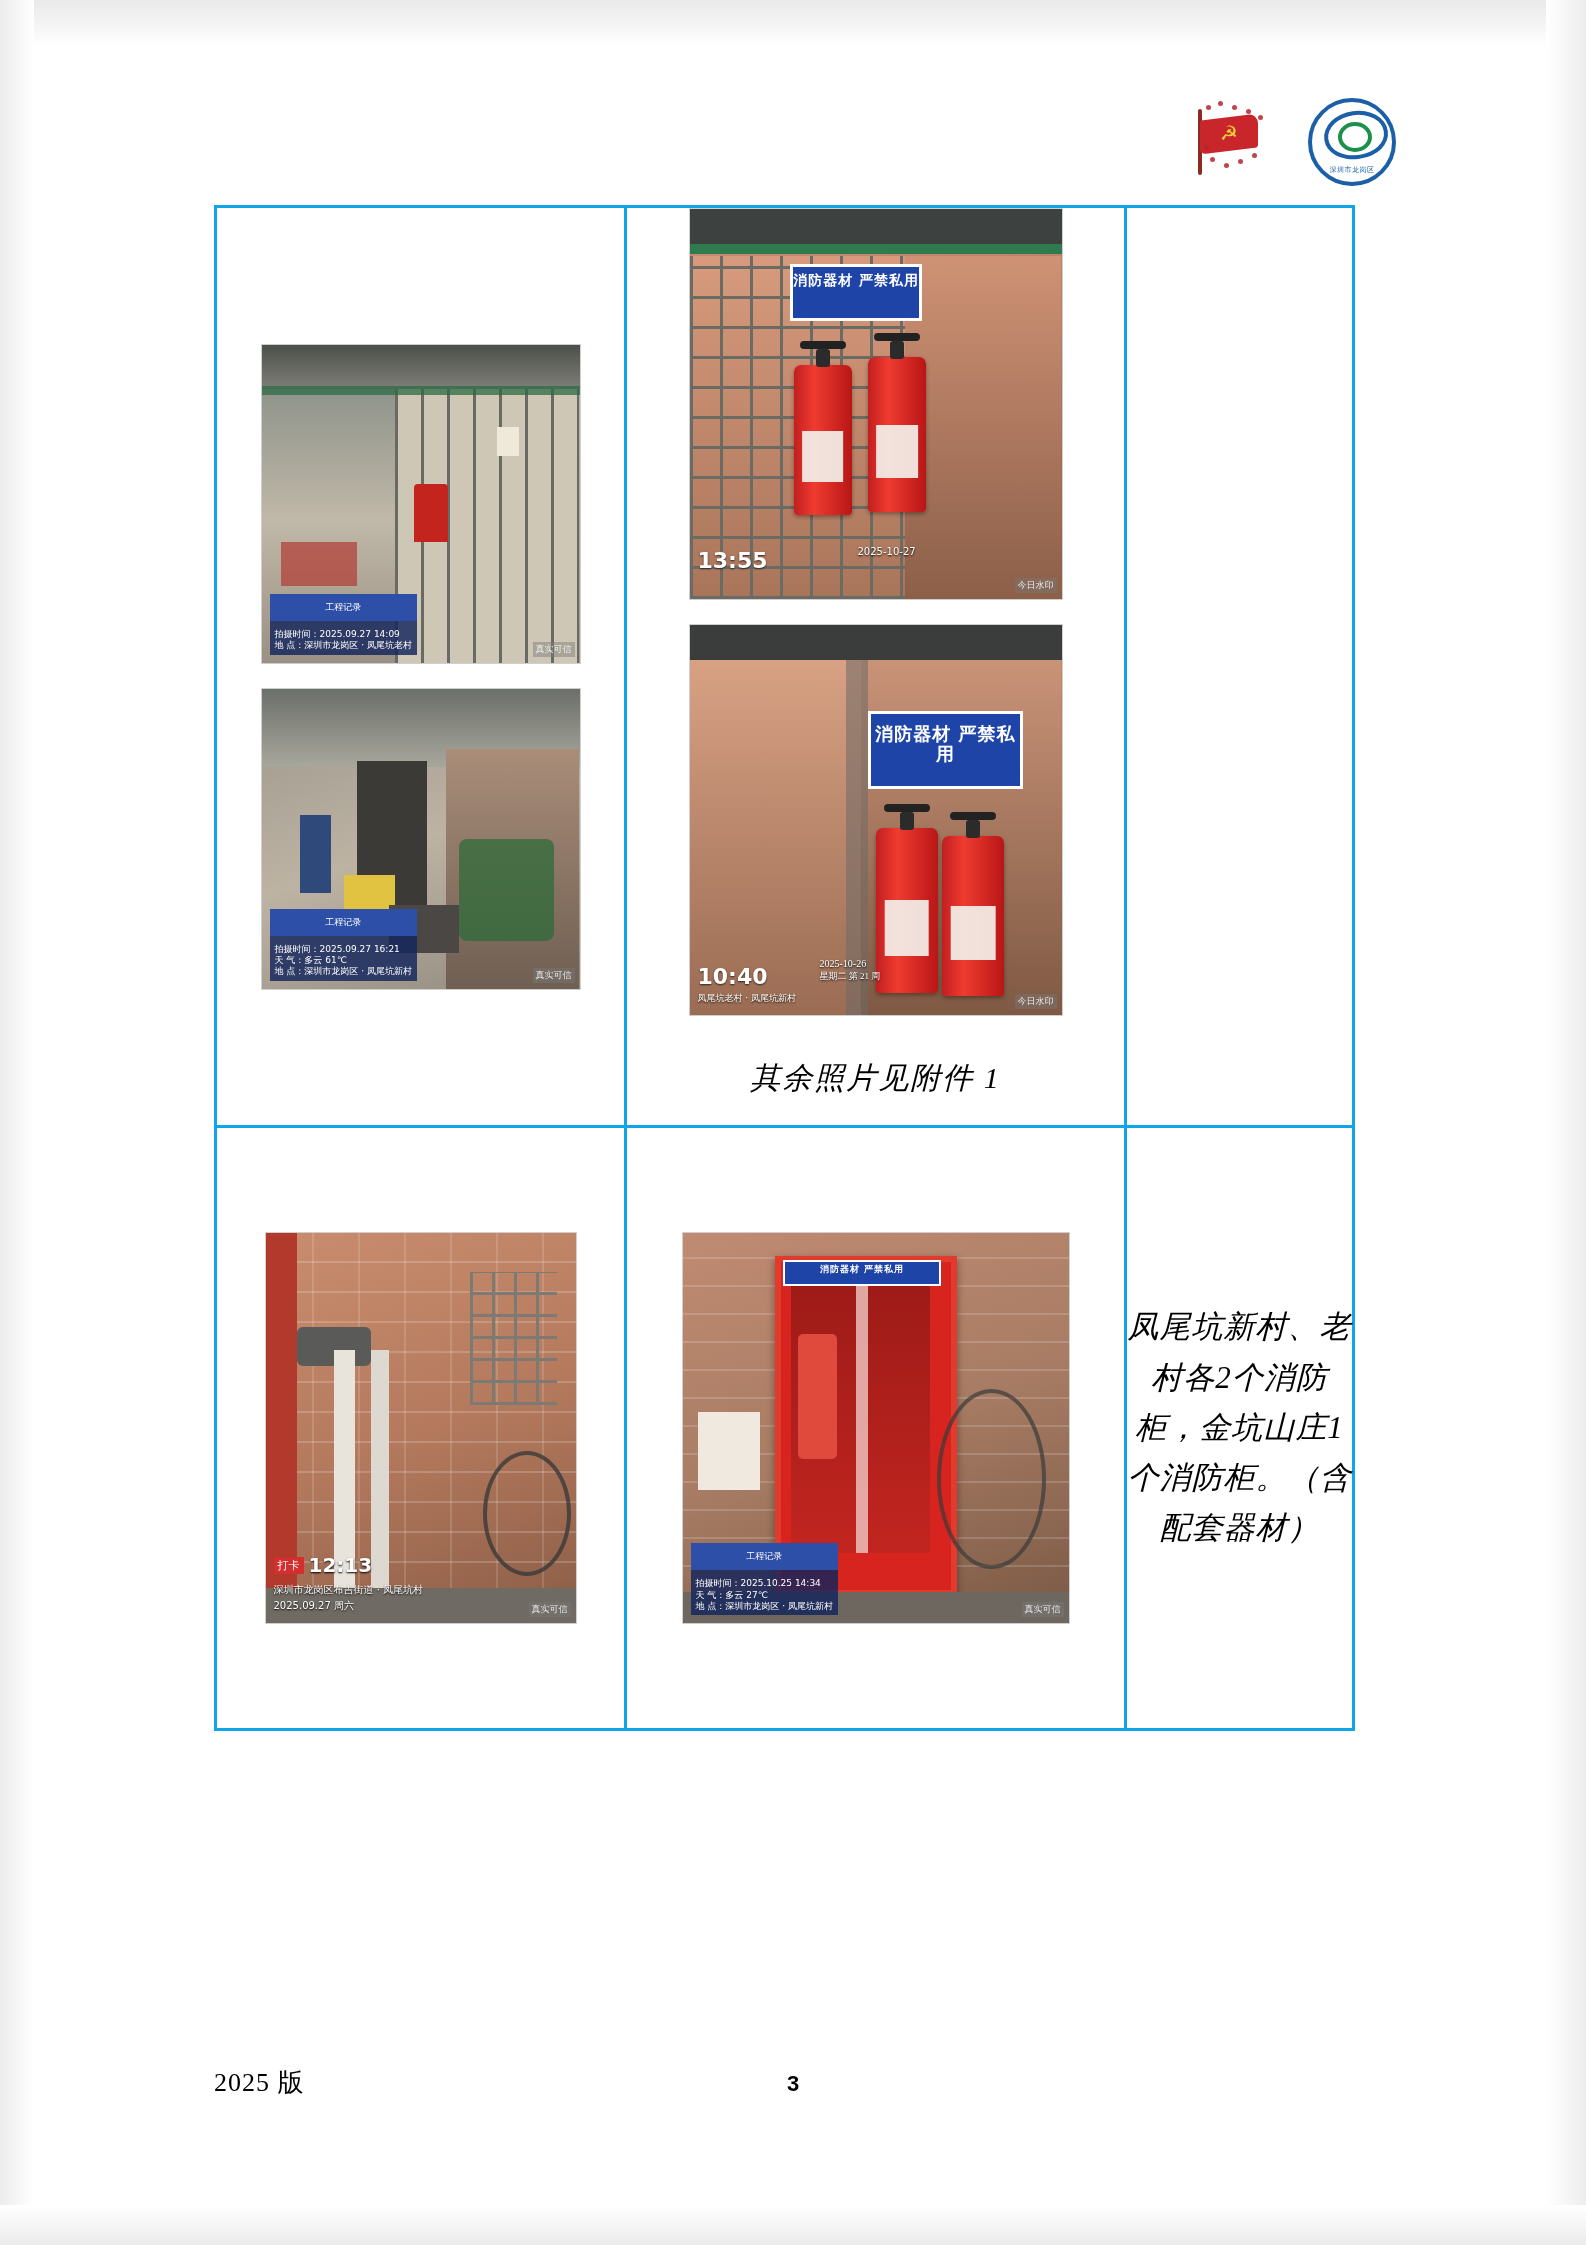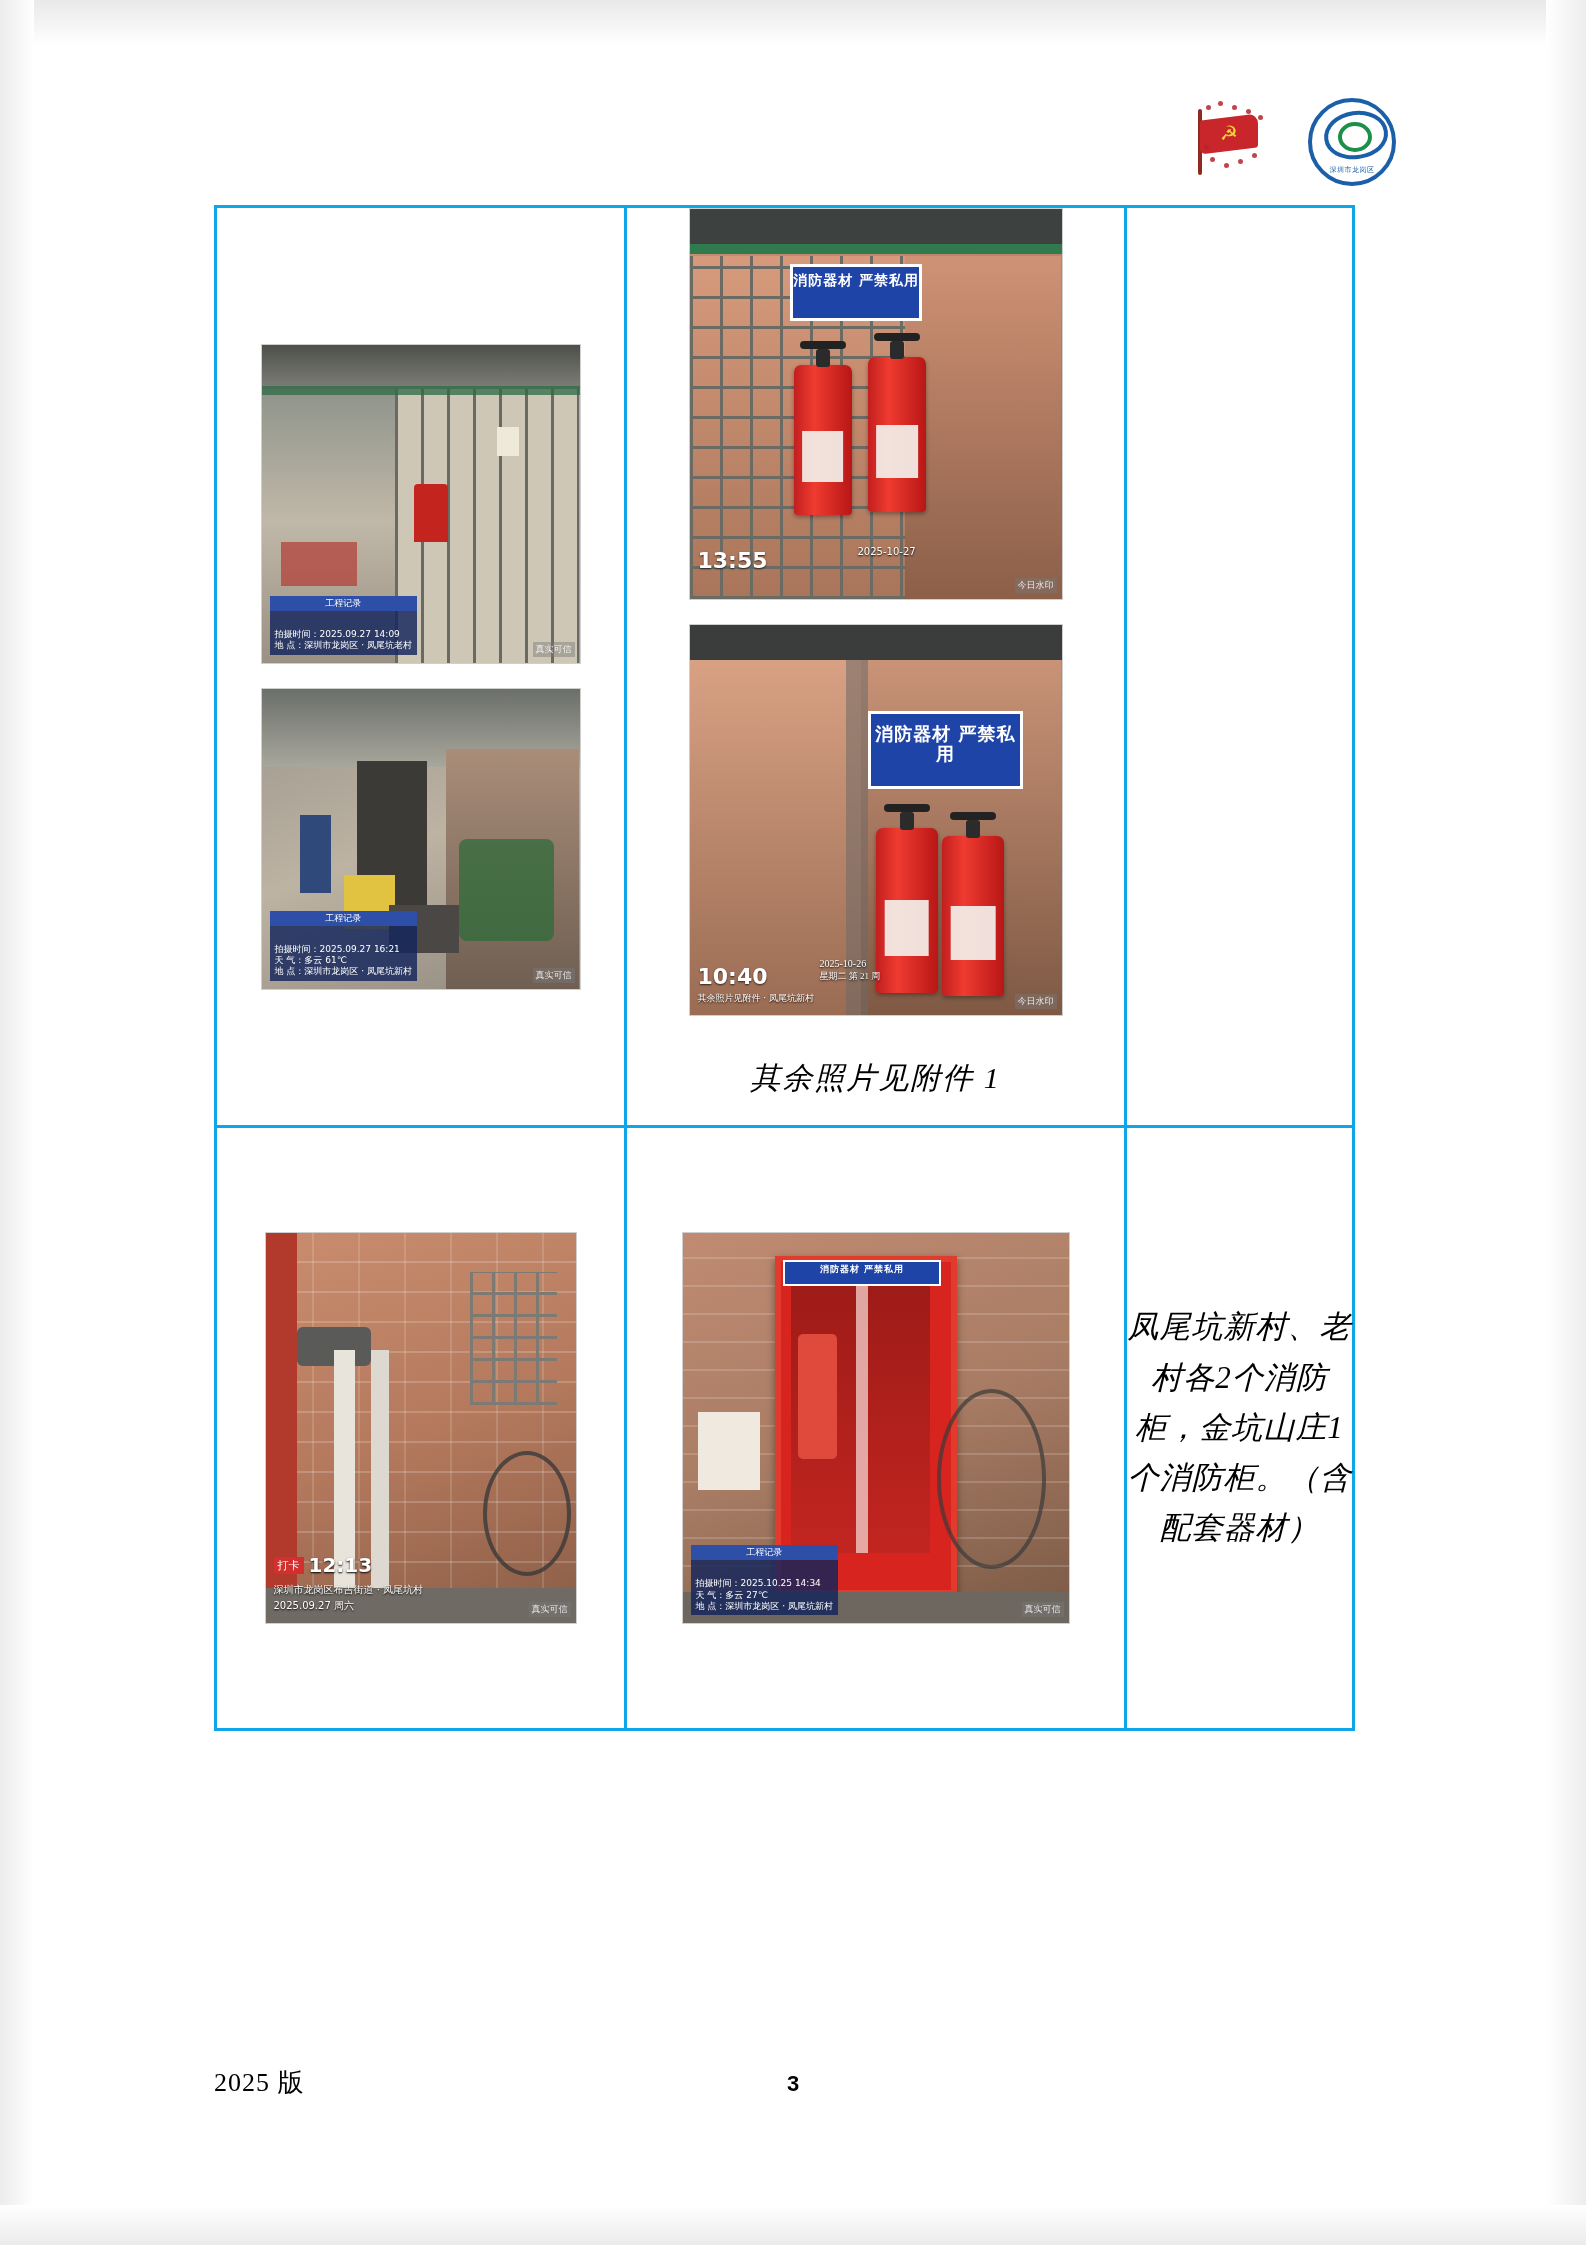--- a/index.html
+++ b/index.html
@@ -199,22 +199,22 @@
     line-height: 1.25;
     padding: 3px 5px;
     text-align: left;
     max-width: 74%;
   }
   .stamp .hdr {
     background: #2d4fa8;
     color: #ffffff;
     text-align: center;
     font-size: 9px;
-    margin: -3px -5px 18px -5px;
-    padding: 2px 0;
+    margin: -3px -5px 8px -5px;
+    padding: 8px 0;
   }
   .bigtime {
     position: absolute;
     left: 8px;
     bottom: 26px;
     color: #ffffff;
     font-family: "DejaVu Sans", sans-serif;
     font-size: 22px;
     font-weight: bold;
     text-shadow: 0 1px 2px rgba(0,0,0,.7);
@@ -414,21 +414,21 @@
                   <div class="label"></div>
               </div>
               <div class="extg" style="left:68%;top:54%;width:62px;height:160px;">
                 <div class="handle"></div>
                   <div class="neck"></div>
                   <div class="label"></div>
               </div>
               <div class="bigtime">10:40</div>
               <div style="position:absolute;left:130px;bottom:46px;color:#fff;font-family:Liberation Serif, serif;font-size:10px;text-shadow:0 1px 2px #000;">2025-10-26</div>
               <div style="position:absolute;left:130px;bottom:32px;color:#fff;font-family:Liberation Serif, serif;font-size:9px;text-shadow:0 1px 2px #000;">星期二 第 21 周</div>
-              <div style="position:absolute;left:8px;bottom:10px;color:#fff;font-family:'DejaVu Sans',sans-serif;font-size:9px;text-shadow:0 1px 2px #000;">其余照片见附件 · 凤尾坑新村</div>
+              <div style="position:absolute;left:8px;bottom:10px;color:#fff;font-family:'DejaVu Sans',sans-serif;font-size:9px;text-shadow:0 1px 2px #000;">凤尾坑老村 · 凤尾坑新村</div>
               <div class="corner-wm">今日水印</div>
             </div>
           </div>
 
           <div class="caption-line">其余照片见附件 1</div>
         </td>
 
         <td class="col-c"></td>
       </tr>
 

